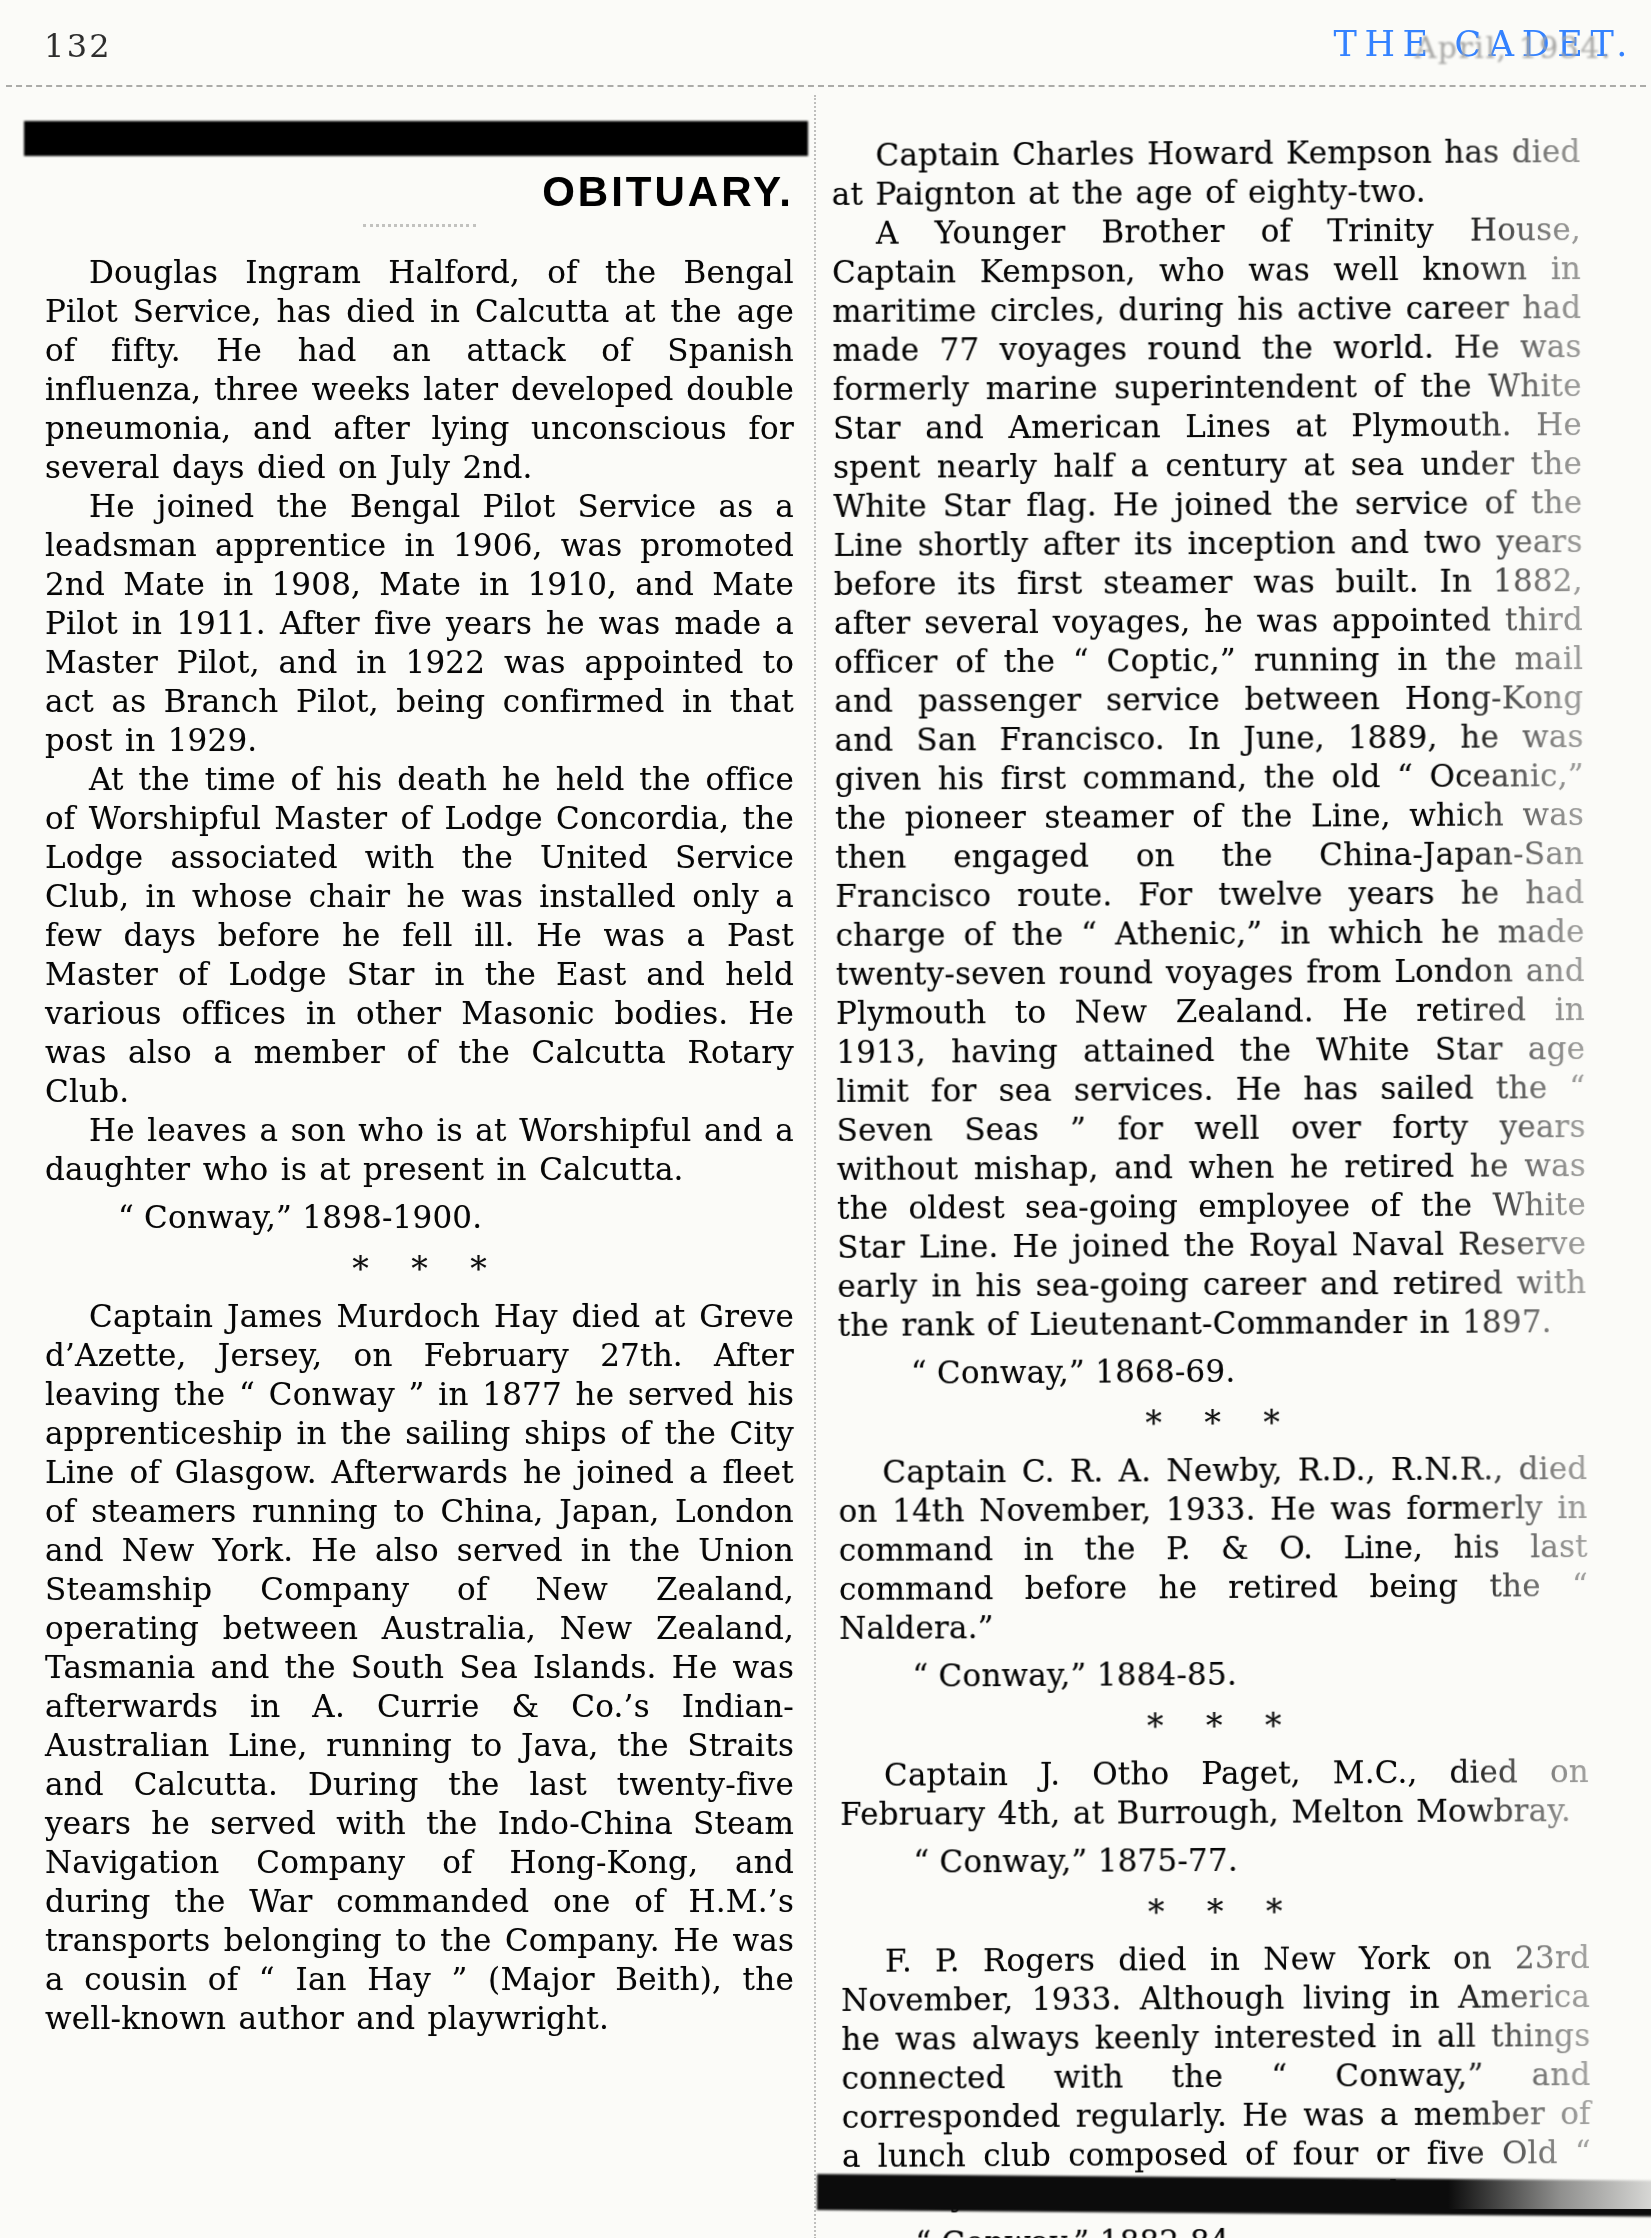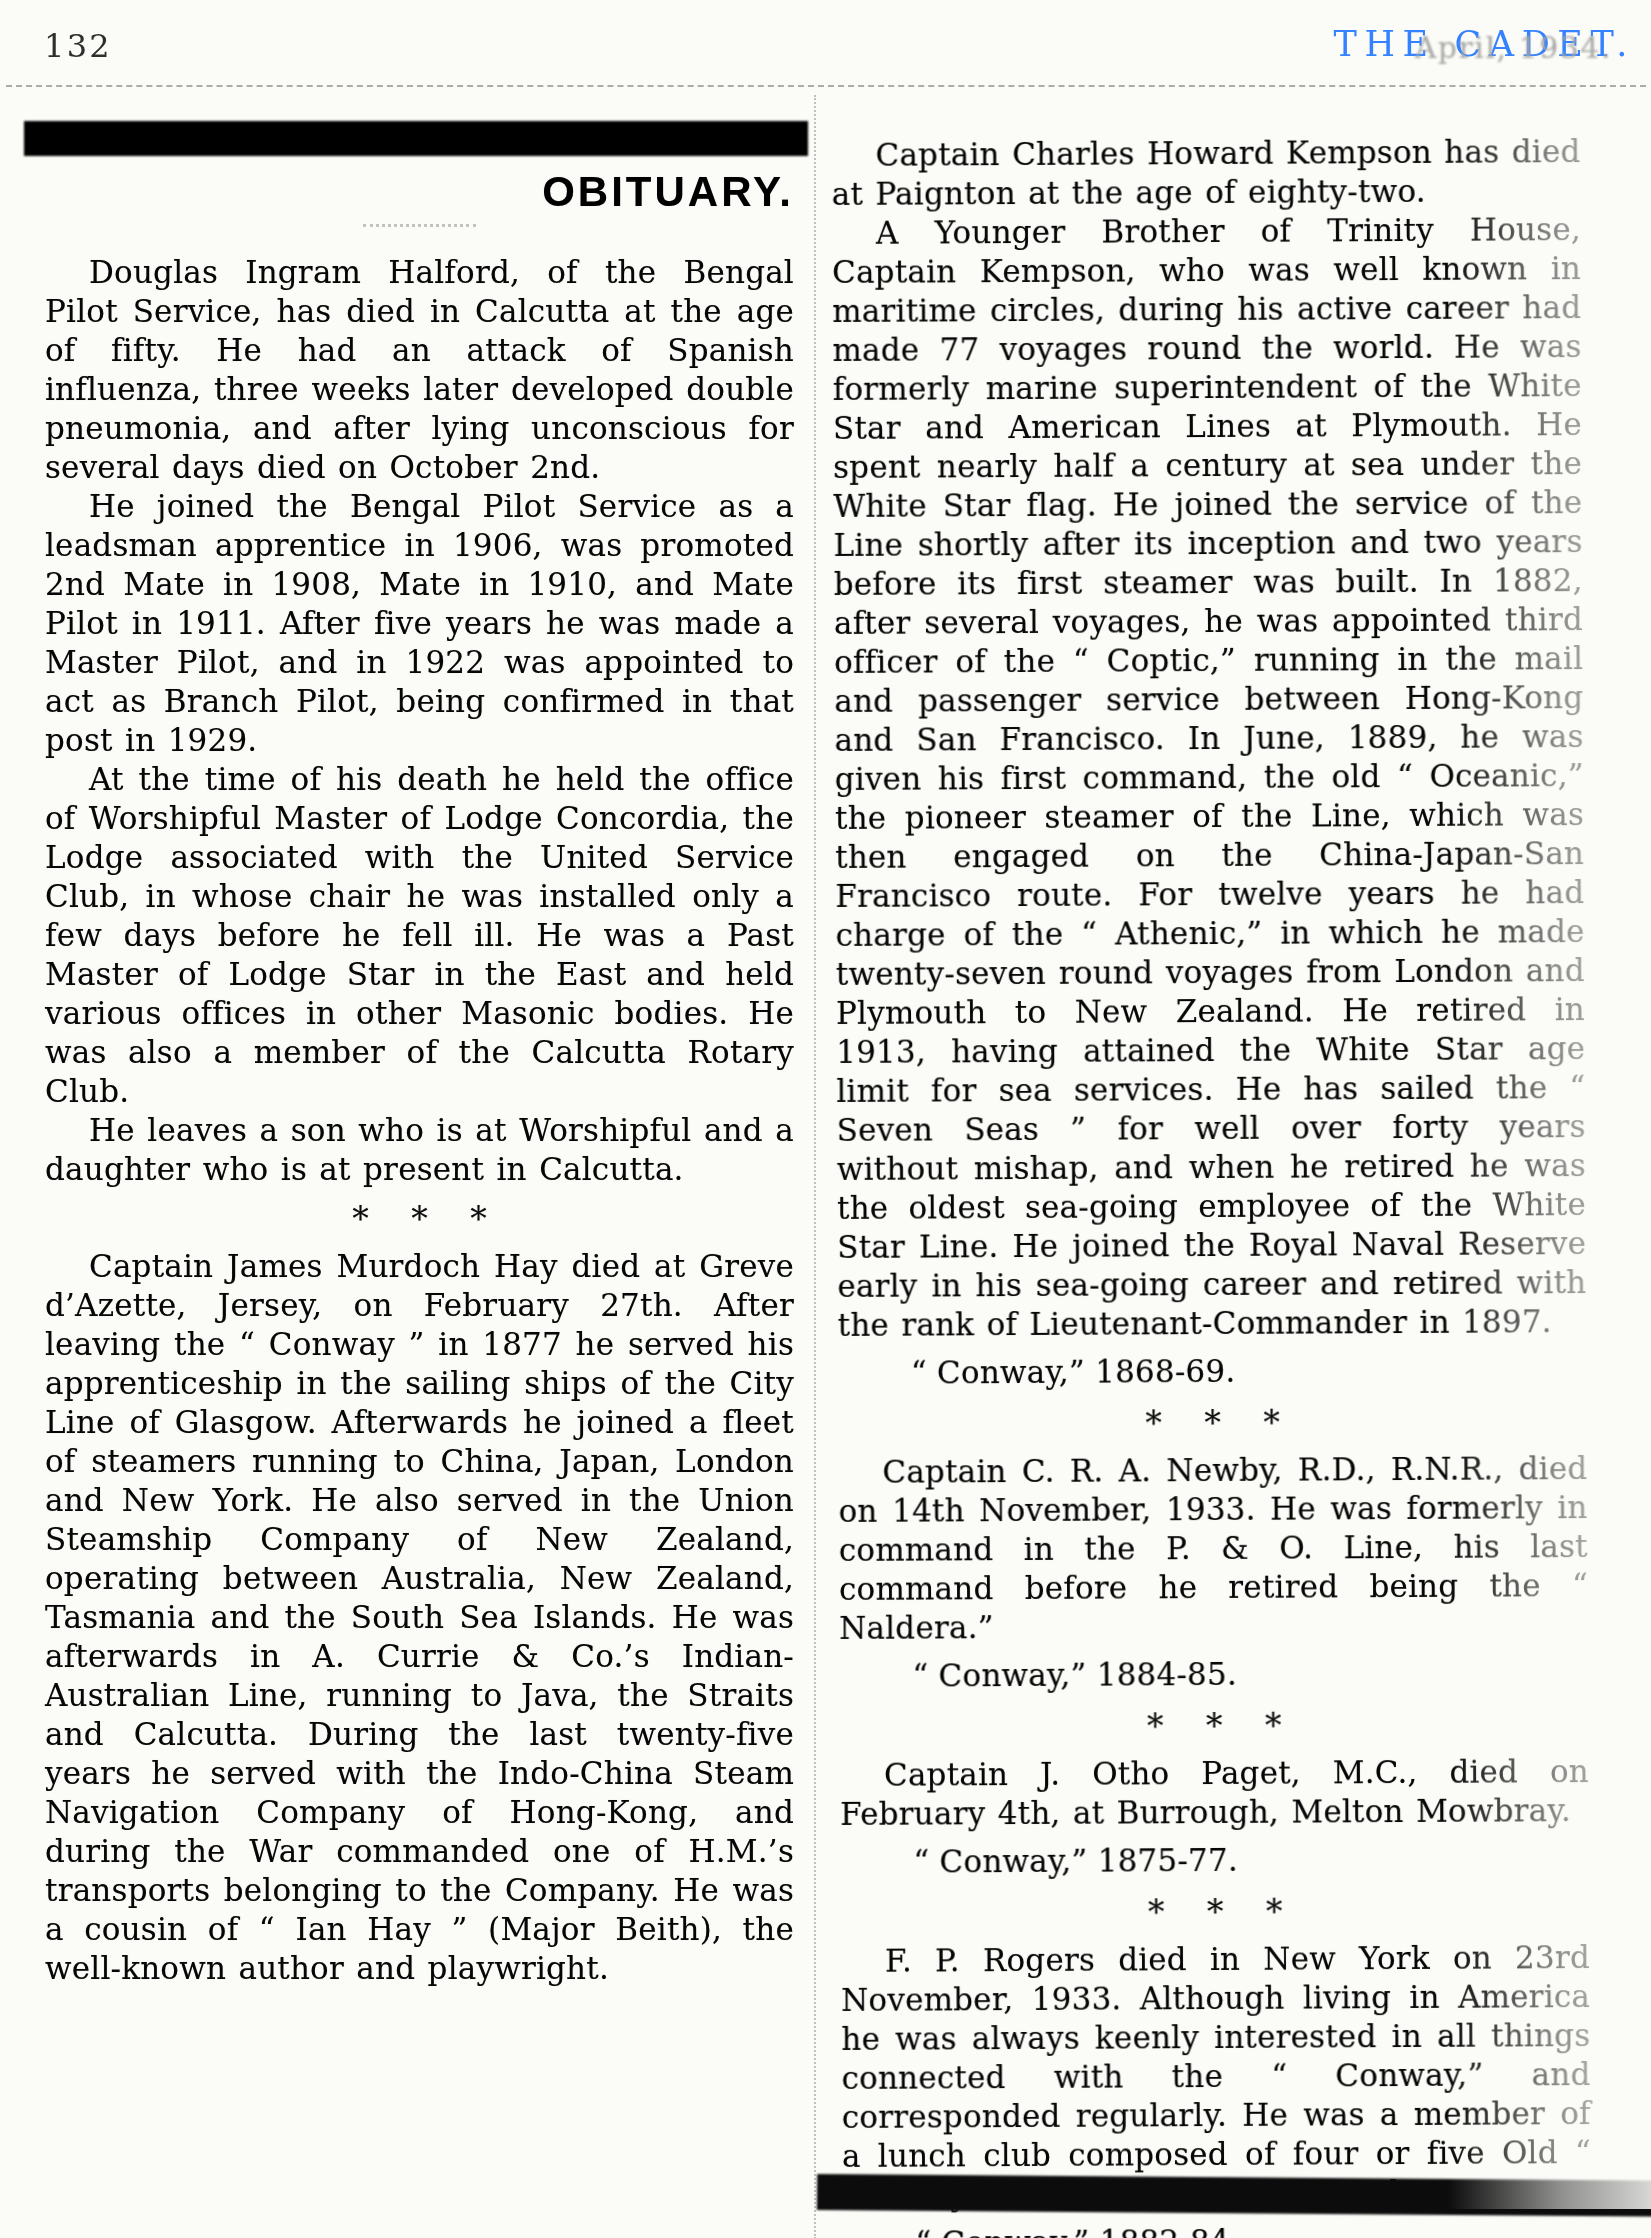--- a/index.html
+++ b/index.html
@@ -133,24 +133,25 @@
     <div class="idate">April, 1934.</div>
   </div>
   <div class="top-rule"></div>
   <div class="divider"></div>
 
   <section class="col left">
     <div class="bar top-bar"></div>
     <h1>OBITUARY.</h1>
     <div class="ornament"></div>
 
-    <p class="par">Douglas Ingram Halford, of the Bengal Pilot Service, has died in Calcutta at the age of fifty. He had an attack of Spanish influenza, three weeks later developed double pneumonia, and after lying unconscious for several days died on October 2nd.</p>
+    <p class="par">Douglas Ingram Halford, of the Bengal Pilot Service, has died in Calcutta at the age of fifty. He had an attack of Spanish influenza, three weeks later developed double pneumonia, and after lying unconscious for several days died on July 2nd.</p>
     <p class="par">He joined the Bengal Pilot Service as a leadsman apprentice in 1906, was promoted 2nd Mate in 1908, Mate in 1910, and Mate Pilot in 1911. After five years he was made a Master Pilot, and in 1922 was appointed to act as Branch Pilot, being confirmed in that post in 1929.</p>
     <p class="par">At the time of his death he held the office of Worshipful Master of Lodge Concordia, the Lodge associated with the United Service Club, in whose chair he was installed only a few days before he fell ill. He was a Past Master of Lodge Star in the East and held various offices in other Masonic bodies. He was also a member of the Calcutta Rotary Club.</p>
     <p class="par">He leaves a son who is at Worshipful and a daughter who is at present in Calcutta.</p>
+    <p class="conway">“ Conway,” 1898-1900.</p>
 
     <div class="sep">* * *</div>
 
     <p class="par">Captain James Murdoch Hay died at Greve d’Azette, Jersey, on February 27th. After leaving the “ Conway ” in 1877 he served his apprenticeship in the sailing ships of the City Line of Glasgow. Afterwards he joined a fleet of steamers running to China, Japan, London and New York. He also served in the Union Steamship Company of New Zealand, operating between Australia, New Zealand, Tasmania and the South Sea Islands. He was afterwards in A. Currie &amp; Co.’s Indian-Australian Line, running to Java, the Straits and Calcutta. During the last twenty-five years he served with the Indo-China Steam Navigation Company of Hong-Kong, and during the War commanded one of H.M.’s transports belonging to the Company. He was a cousin of “ Ian Hay ” (Major Beith), the well-known author and playwright.</p>
 
   </section>
 
   <section class="col right">
     <p class="par">Captain Charles Howard Kempson has died at Paignton at the age of eighty-two.</p>
     <p class="par">A Younger Brother of Trinity House, Captain Kempson, who was well known in maritime circles, during his active career had made 77 voyages round the world. He was formerly marine superintendent of the White Star and American Lines at Plymouth. He spent nearly half a century at sea under the White Star flag. He joined the service of the Line shortly after its inception and two years before its first steamer was built. In 1882, after several voyages, he was appointed third officer of the “ Coptic,” running in the mail and passenger service between Hong-Kong and San Francisco. In June, 1889, he was given his first command, the old “ Oceanic,” the pioneer steamer of the Line, which was then engaged on the China-Japan-San Francisco route. For twelve years he had charge of the “ Athenic,” in which he made twenty-seven round voyages from London and Plymouth to New Zealand. He retired in 1913, having attained the White Star age limit for sea services. He has sailed the “ Seven Seas ” for well over forty years without mishap, and when he retired he was the oldest sea-going employee of the White Star Line. He joined the Royal Naval Reserve early in his sea-going career and retired with the rank of Lieutenant-Commander in 1897.</p>

